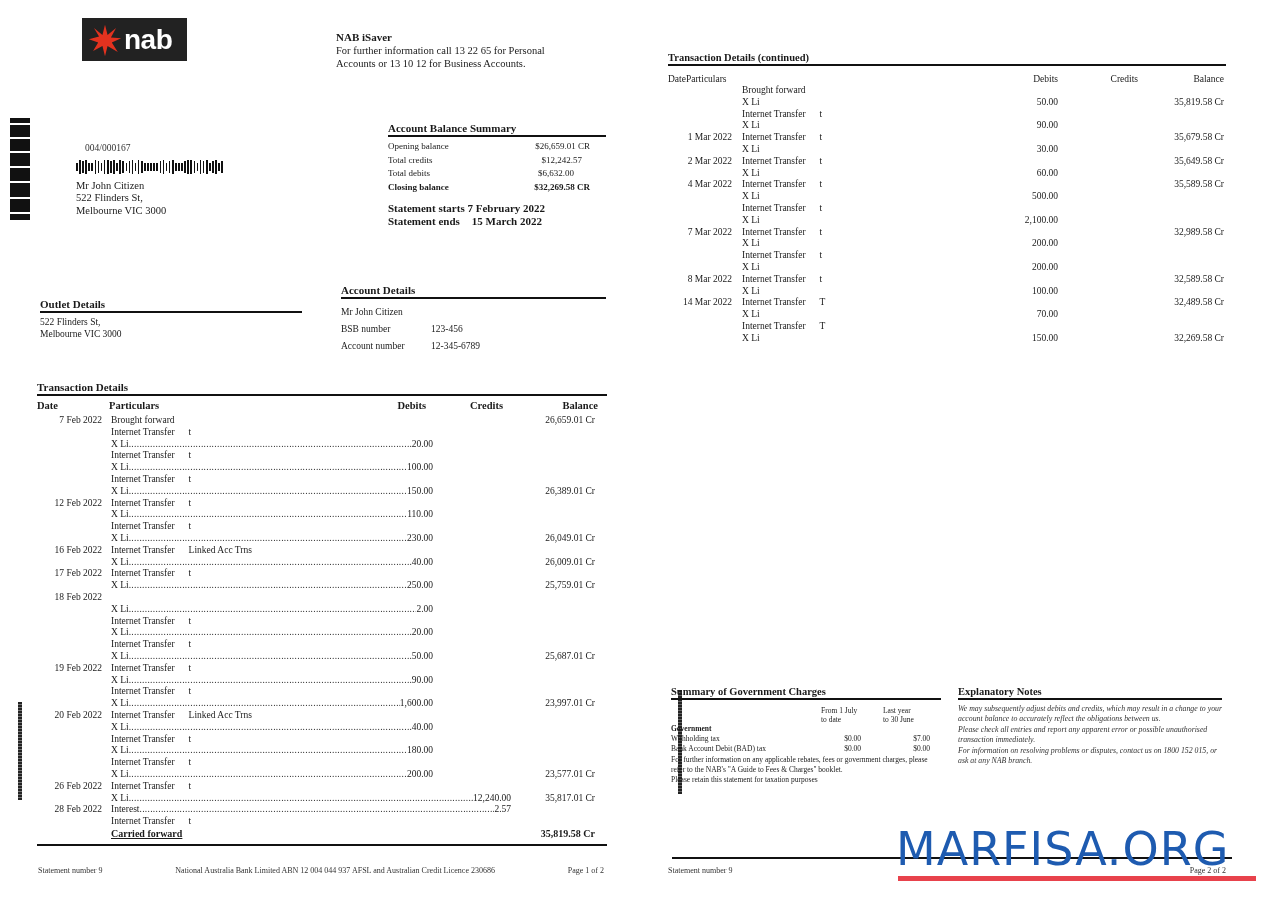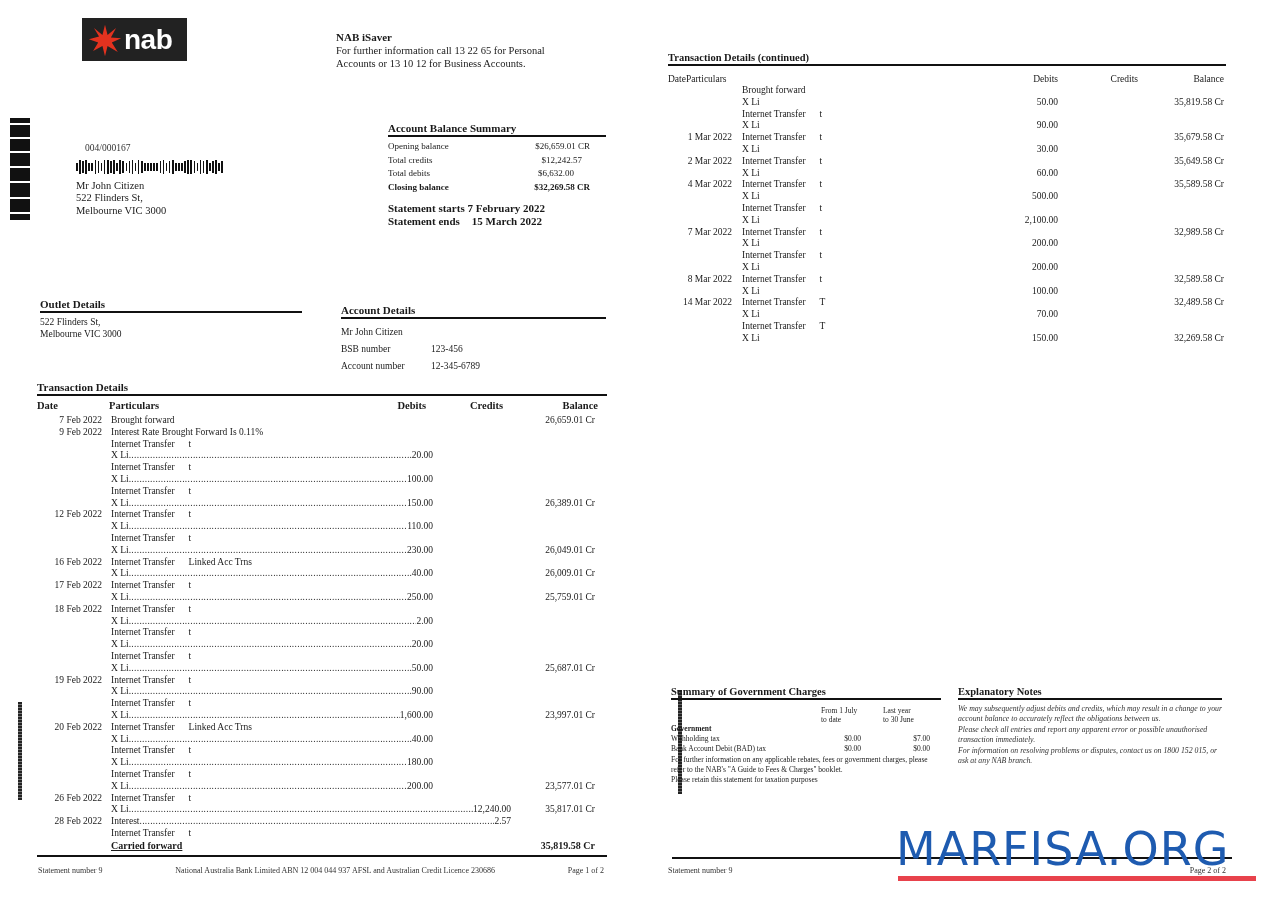--- a/index.html
+++ b/index.html
@@ -28,21 +28,21 @@
   .section-title { font-weight: bold; font-size: 11px; border-bottom: 2px solid #111; padding-bottom: 1px; }
   .bal-row { display: flex; justify-content: space-between; font-size: 9px; line-height: 13.5px; padding-right: 16px; }
   .bal-row.bold { font-weight: bold; }
   .bal-summary .rows { margin-top: 3px; }
   .stmt-dates { margin-top: 8px; font-weight: bold; font-size: 11px; line-height: 13px; }
   .stmt-dates span.val { margin-left: 8px; }
 
   .outlet { left: 40px; top: 298px; width: 262px; }
   .outlet .body { font-size: 9.5px; line-height: 11.5px; margin-top: 4px; }
 
-  .acct { left: 341px; top: 304px; width: 265px; }
+  .acct { left: 341px; top: 284px; width: 265px; }
   .acct .body { font-size: 9.5px; margin-top: 5px; line-height: 17px; }
   .acct .kv { display: flex; }
   .acct .kv .k { width: 90px; }
 
   .txn1 { left: 37px; top: 381px; width: 570px; }
   .txn-head { display: flex; font-weight: bold; font-size: 10.5px; margin-top: 3px; line-height: 14px; }
   .col-date { width: 72px; text-align: left; }
   .col-part { width: 282px; }
   .col-deb { width: 35px; text-align: right; }
   .col-cred { width: 77px; text-align: right; }
@@ -247,26 +247,20 @@
   </div>
   <div class="txn-body" id="txn1-body" style="position:relative">
       <div class="trow" style="position: relative;">
         <span class="d">7 Feb 2022</span>
         <span class="p">
           <span>Brought forward</span>
         </span>
         <span class="bal">26,659.01 Cr</span>
       </div>
       <div class="trow" style="position: relative;">
-        <span class="d">9 Feb 2022</span>
-        <span class="p">
-          <span>Interest Rate Brought Forward Is 0.11%</span>
-        </span>
-      </div>
-      <div class="trow" style="position: relative;">
         <span class="d"></span>
         <span class="p">
           <span>Internet Transfer</span>
           <span class="ref">t</span>
         </span>
       </div>
       <div class="trow" style="position: relative;">
         <span class="d"></span>
         <span class="p">
           <span>X Li</span>
@@ -361,21 +355,21 @@
       </div>
       <div class="trow" style="position: relative;">
         <span class="d"></span>
         <span class="p">
           <span>X Li</span>
           <span class="lead"></span>
           <span class="amt">250.00</span>
         </span>
         <span class="bal">25,759.01 Cr</span>
       </div>
-      <div class="trow" style="position: relative;">
+      <div class="trow" style="position: relative; flex-direction: column;">
         <span class="d">18 Feb 2022</span>
         <span class="p">
           <span>Internet Transfer</span>
           <span class="ref">t</span>
         </span>
       </div>
       <div class="trow" style="position: relative;">
         <span class="d"></span>
         <span class="p">
           <span>X Li</span>

